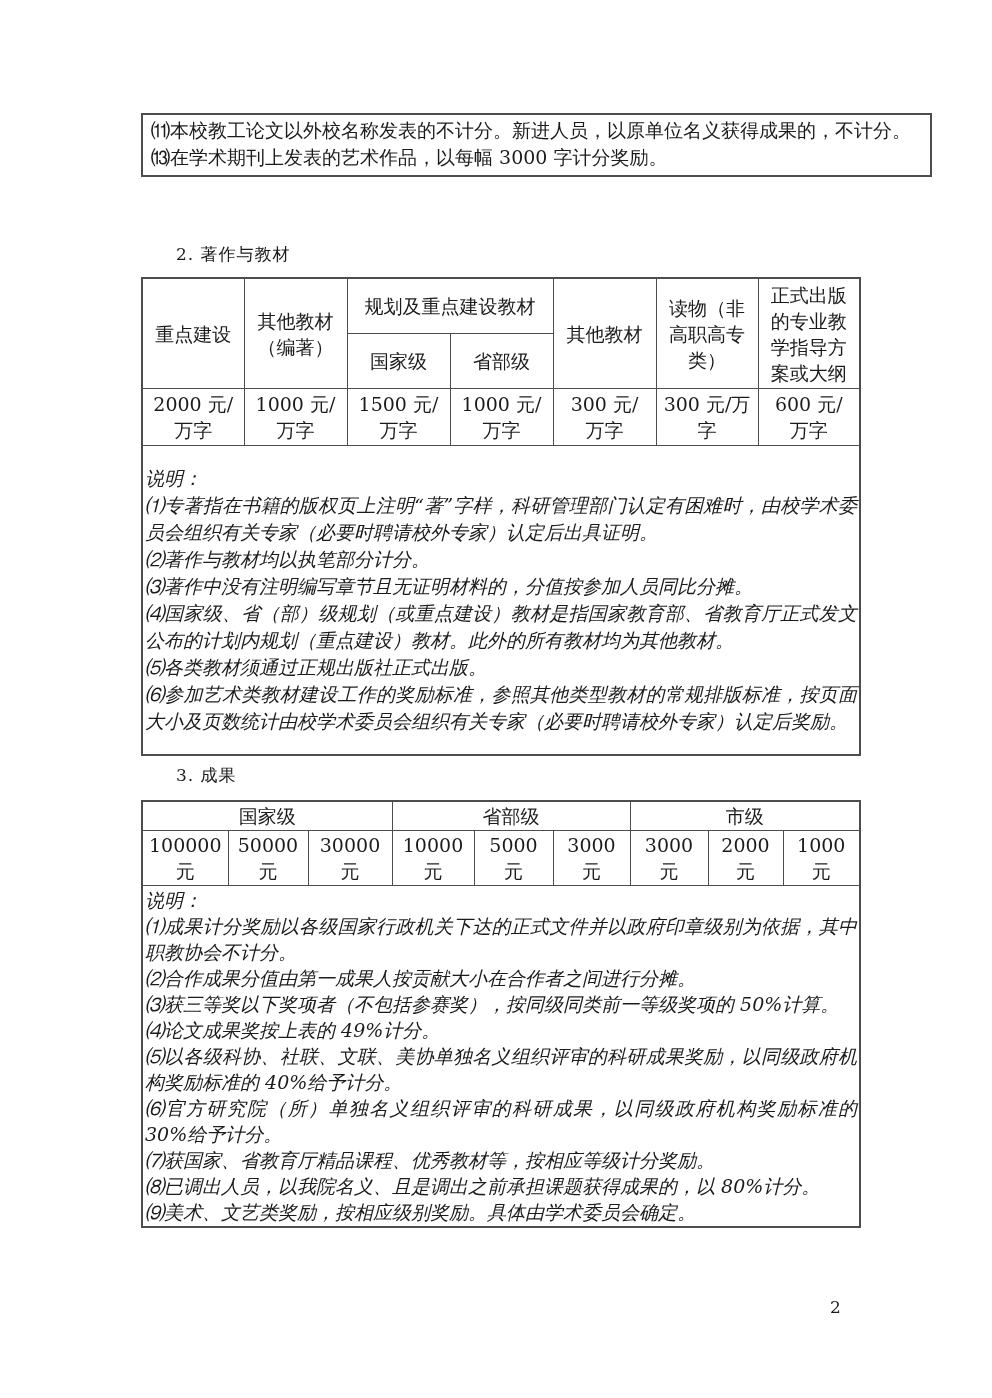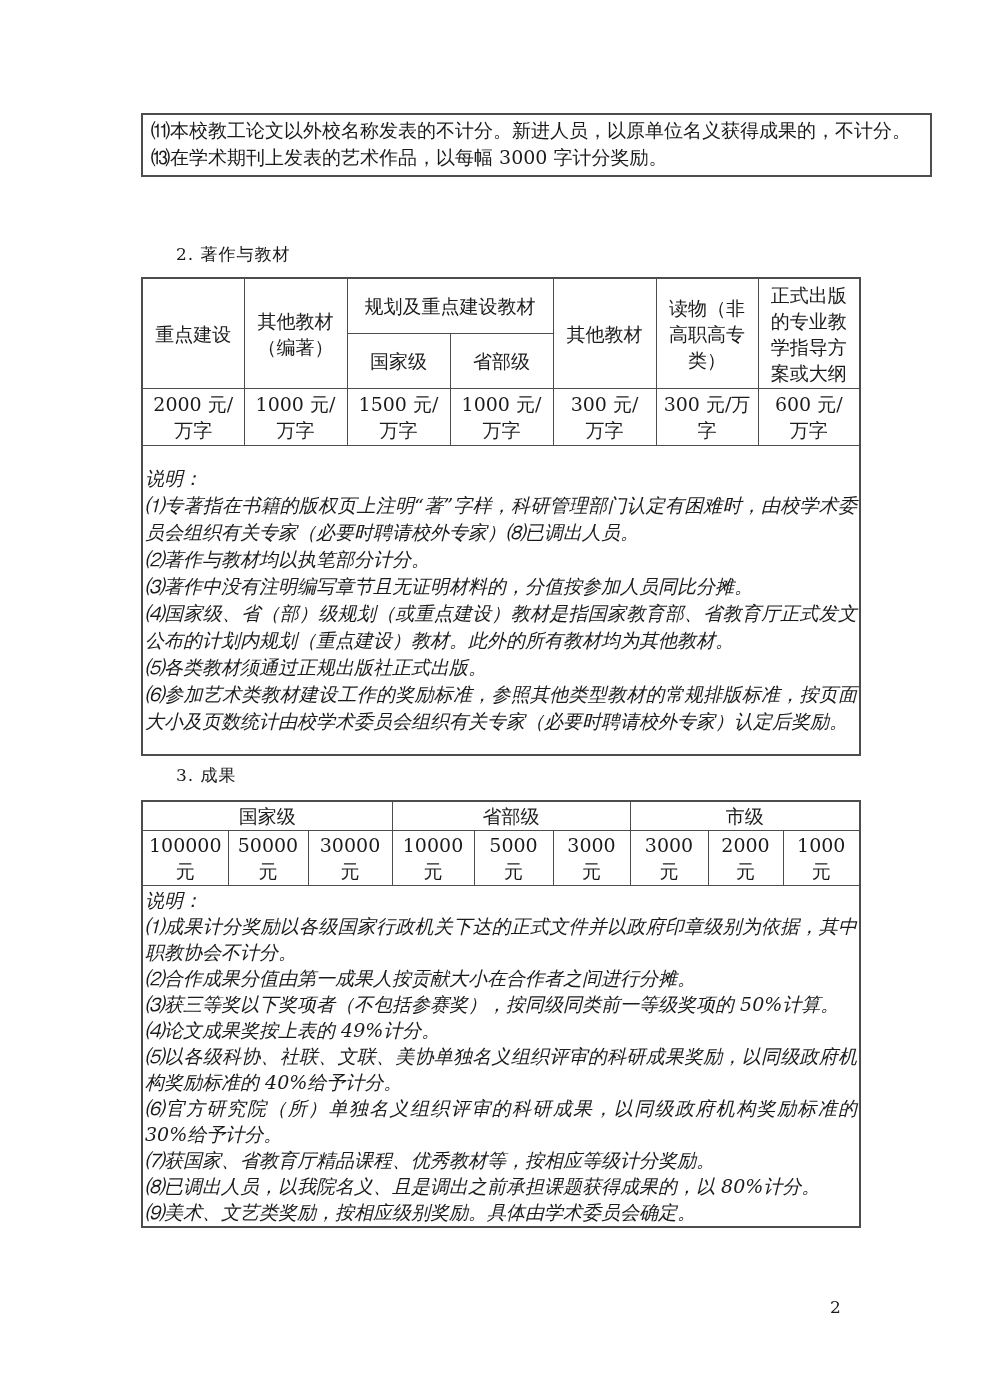--- a/index.html
+++ b/index.html
@@ -139,21 +139,21 @@
         <td class="pre">300 元/
 万字</td>
         <td class="pre">300 元/万
 字</td>
         <td class="pre">600 元/
 万字</td>
       </tr>
       <tr>
         <td colspan="7" class="notes-cell">
           <p class="notes-label">说明：</p>
-          <p>⑴专著指在书籍的版权页上注明“著”字样，科研管理部门认定有困难时，由校学术委员会组织有关专家（必要时聘请校外专家）⑻已调出人员。</p>
+          <p>⑴专著指在书籍的版权页上注明“著”字样，科研管理部门认定有困难时，由校学术委员会组织有关专家（必要时聘请校外专家）认定后出具证明。</p>
           <p>⑵著作与教材均以执笔部分计分。</p>
           <p>⑶著作中没有注明编写章节且无证明材料的，分值按参加人员同比分摊。</p>
           <p>⑷国家级、省（部）级规划（或重点建设）教材是指国家教育部、省教育厅正式发文公布的计划内规划（重点建设）教材。此外的所有教材均为其他教材。</p>
           <p>⑸各类教材须通过正规出版社正式出版。</p>
           <p>⑹参加艺术类教材建设工作的奖励标准，参照其他类型教材的常规排版标准，按页面大小及页数统计由校学术委员会组织有关专家（必要时聘请校外专家）认定后奖励。</p>
         </td>
       </tr>
     </tbody>
   </table>
 

